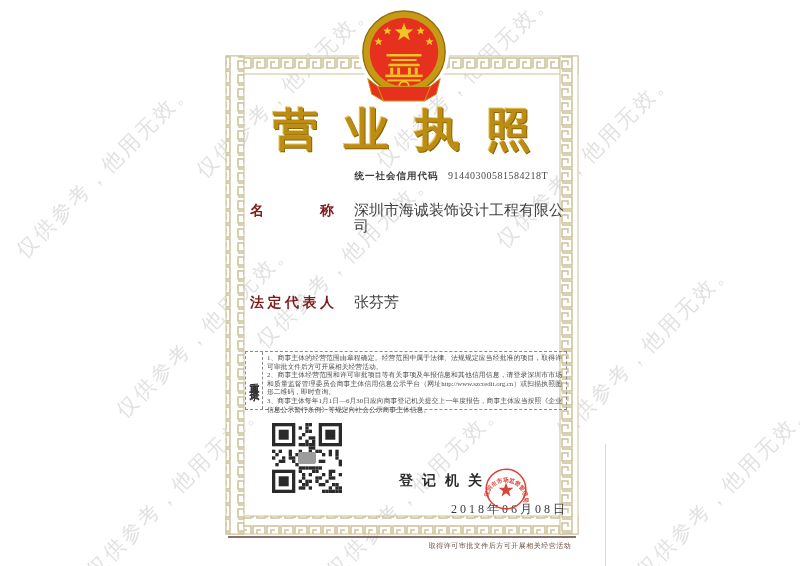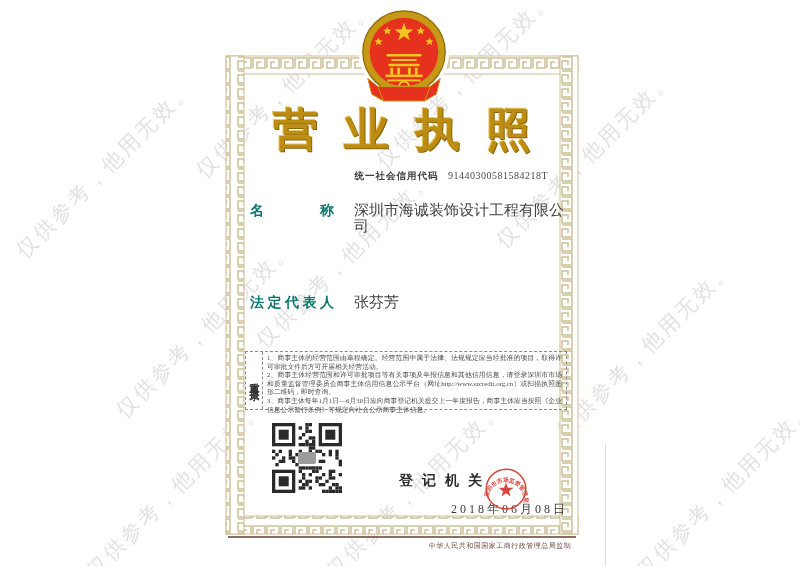--- a/index.html
+++ b/index.html
@@ -19,21 +19,21 @@
   .title{position:absolute;left:227px;top:100px;width:350px;text-align:center;
          font-size:45px;font-weight:bold;color:#bd8c12;letter-spacing:26px;text-indent:26px;
          text-shadow:1px 1px 0 #8a6508, -1px -1px 0 #e8c86a;
          font-family:"Liberation Serif", serif;}
 
   .credit-row{position:absolute;left:0;top:165px;width:548px;text-align:right;white-space:nowrap;}
   .credit-label{font-size:9.5px;font-weight:bold;color:#3d3d3d;letter-spacing:1px;}
   .credit-code{font-size:10px;color:#4a4a4a;font-family:"Liberation Serif", serif;margin-left:5px;letter-spacing:.5px;}
 
   .frow{position:absolute;left:250px;width:330px;}
-  .flabel{display:inline-block;vertical-align:top;width:84px;font-size:14px;font-weight:bold;color:#0f766e;
+  .flabel{display:inline-block;vertical-align:top;width:84px;font-size:14px;font-weight:bold;color:#7f1d1d;
           text-align:justify;text-align-last:justify;font-family:"Liberation Sans", sans-serif;}
   .fvalue{display:inline-block;vertical-align:top;margin-left:20px;width:215px;font-size:15px;line-height:16px;
           color:#3f3f3f;font-family:"Liberation Serif", serif;}
 
   .notice{position:absolute;left:245px;top:351px;width:320px;height:57px;border:1px dashed #8a8a8a;
           display:flex;align-items:stretch;background:transparent;}
   .notice-side{width:16px;border-right:1px dashed #8a8a8a;display:flex;align-items:center;justify-content:center;}
   .notice-side span{writing-mode:vertical-lr;font-size:10px;font-weight:bold;color:#333;
           letter-spacing:3px;font-family:"Liberation Serif", serif;}
   .notice-body{flex:1;padding:2px 4px 1px 4px;}
@@ -263,15 +263,15 @@
     <circle cx="60" cy="60" r="33" fill="none" stroke="#d5372b" stroke-width="2.6"></circle>
     <path fill="#d5372b" d="M60,49 L63.1,57.8 L72.4,58.0 L64.9,63.6 L67.6,72.5 L60,67.2 L52.4,72.5 L55.1,63.6 L47.6,58.0 L56.9,57.8 Z"></path>
     <text fill="#d5372b" font-size="9.5" font-family="Liberation Serif, serif" font-weight="bold">
       <textPath href="#sealArc" startOffset="4">深圳市市场监督管理局</textPath>
     </text>
   </svg>
 
   <div class="cert-edge"></div>
   <div class="page-fold"></div>
 
-  <div class="footer">中华人民共和国国家工商行政管理总局监制</div>
+  <div class="footer">取得许可审批文件后方可开展相关经营活动</div>
 
 </div>
 
 </body></html>

